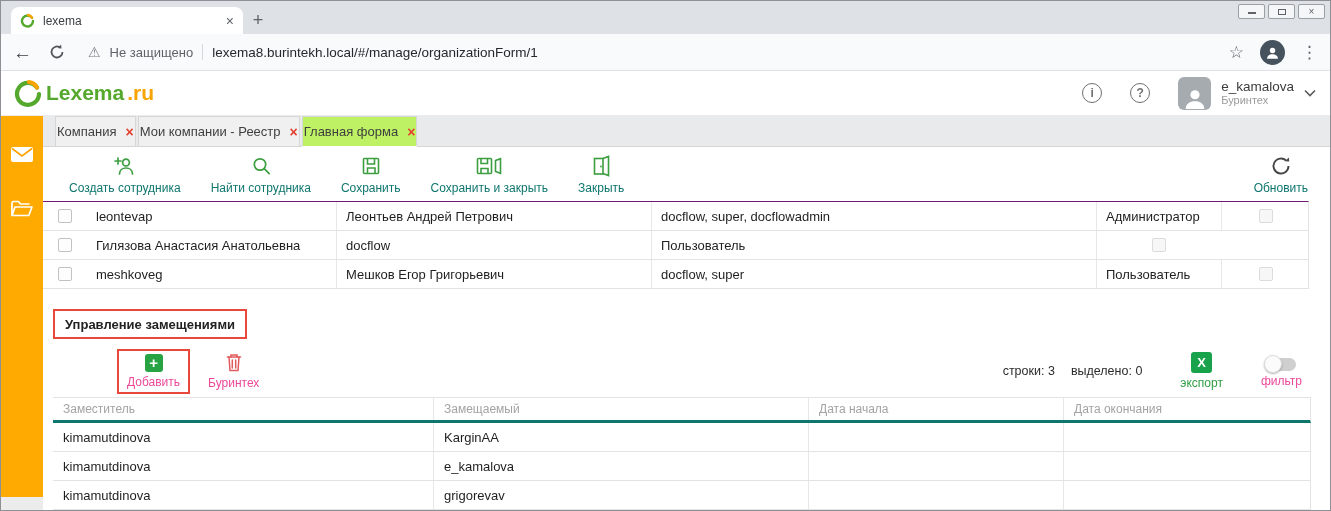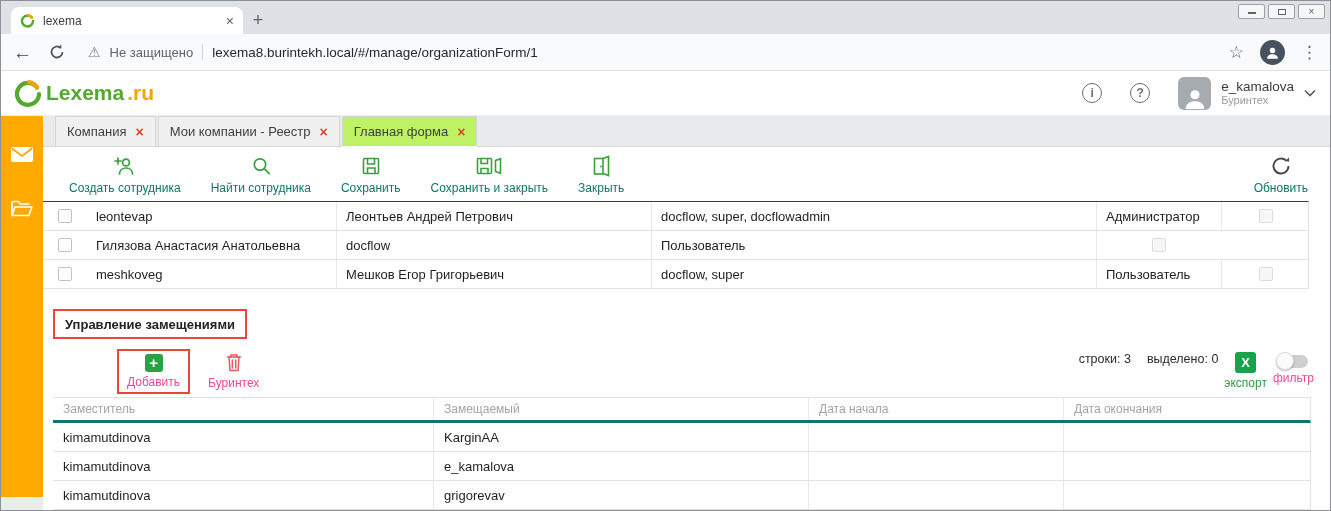--- a/index.html
+++ b/index.html
@@ -44,21 +44,21 @@
   .user-org{font-size:11px;color:#9b9b9b}
 
   
   .app-body{flex:1;display:flex;min-height:0}
   .sidebar{width:42px;background:#ffaa00;position:relative;display:flex;flex-direction:column;align-items:center;padding-top:30px;gap:32px;flex:0 0 auto}
   .sidebar-corner{position:absolute;left:0;bottom:0;width:100%;height:13px;background:#ececec}
   .content{flex:1;display:flex;flex-direction:column;background:#fff;min-width:0}
 
   
   .doc-tabs{display:flex;align-items:stretch;background:#e9eaeb;border-bottom:1px solid #d6d6d6;padding-left:12px;height:31px;flex:0 0 auto}
-  .dtab{position:relative;display:flex;align-items:center;gap:9px;padding:0 11px;font-size:13px;color:#3f3f3f;background:#f0f0f0;border:1px solid #d6d6d6;border-bottom:none;margin-right:2px}
+  .dtab{position:relative;display:flex;align-items:center;gap:9px;padding:0 1px;font-size:13px;color:#3f3f3f;background:#f0f0f0;border:1px solid #d6d6d6;border-bottom:none;margin-right:2px}
   .dtab.active{background:#bef264;box-shadow:0 1px 0 0 #fff;z-index:2}
   .dtab-close{color:#e2402e;font-weight:bold;font-size:14px;line-height:1}
 
   
   .toolbar{height:54px;display:flex;align-items:flex-start;padding:7px 18px 0 26px;gap:30px;flex:0 0 auto}
   .tbtn{display:flex;flex-direction:column;align-items:center;gap:3px}
   .ticon-wrap{height:24px;display:flex;align-items:center}
   .tlabel{font-size:12px;color:#0f766e;white-space:nowrap}
   .refresh-btn{margin-left:auto;margin-right:4px}
 
@@ -78,21 +78,21 @@
 
   
   .toolbar2{margin-top:6px;height:52px;display:flex;align-items:center;padding-left:74px;flex:0 0 auto}
   .add-highlight{border:2px solid #e8483b;padding:3px 8px}
   .tbtn2{display:flex;flex-direction:column;align-items:center;gap:3px}
   .tlabel2{font-size:12px;color:#ec4899;white-space:nowrap}
   .tlabel2.green{color:#2e9e44}
   .add-icon{width:18px;height:18px;border-radius:3px;background:#27a344;display:flex;align-items:center;justify-content:center}
   .add-icon::before{content:"+";color:#fff;font-size:15px;font-weight:bold;line-height:1}
   .del{margin-left:18px}
-  .t2-right{margin-left:auto;display:flex;gap:6px;padding-right:16px}
+  .t2-right{margin-left:auto;display:flex;align-items:center;gap:38px;padding-right:28px}
   .stats{display:flex;gap:16px;font-size:12.5px;color:#2c2c2c;white-space:nowrap}
   .excel-icon{width:21px;height:21px;border-radius:3px;background:#18a24b;color:#fff;font-weight:bold;font-size:13px;display:flex;align-items:center;justify-content:center}
   .toggle{width:30px;height:13px;background:#cfcfcf;border-radius:7px;position:relative;display:inline-block;margin-top:3px}
   .knob{position:absolute;left:-2px;top:-3px;width:18px;height:18px;border-radius:50%;background:#fbfbfb;border:1px solid #ddd;box-shadow:0 1px 2px rgba(0,0,0,.3)}
 
   
   .sub-head{display:grid;grid-template-columns:380px 375px 255px 248px;width:1258px;margin-left:10px;height:26px;border-top:1px solid #e3e3e3;border-bottom:3px solid #0f766e;border-right:1px solid #e3e3e3;flex:0 0 auto}
   .hcell{display:flex;align-items:center;padding-left:10px;font-size:12px;color:#a3a3a3;white-space:nowrap}
   .hcell + .hcell{border-left:1px solid #e8e8e8}
   .sub-table{width:1258px;margin-left:10px;border-right:1px solid #e3e3e3;flex:0 0 auto}

